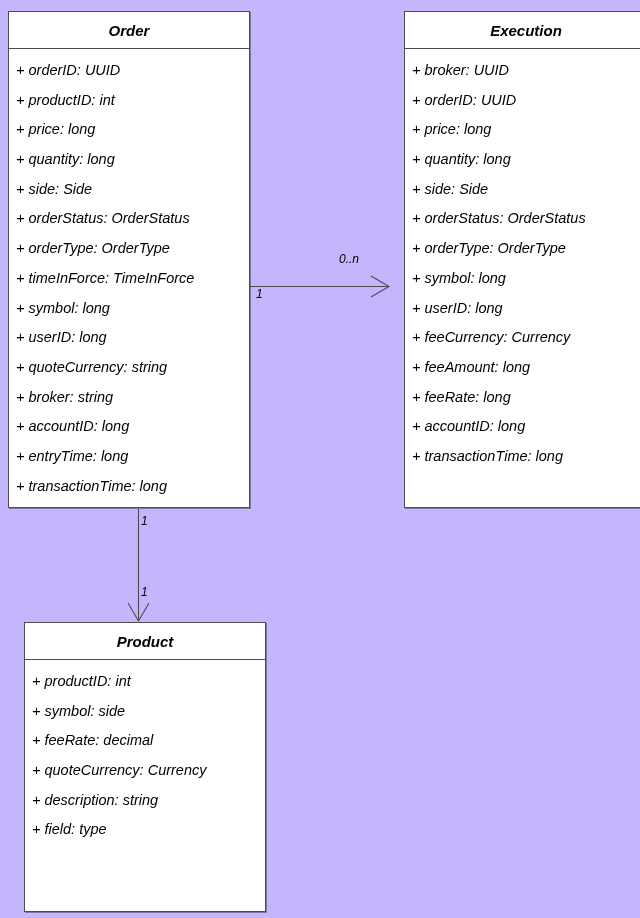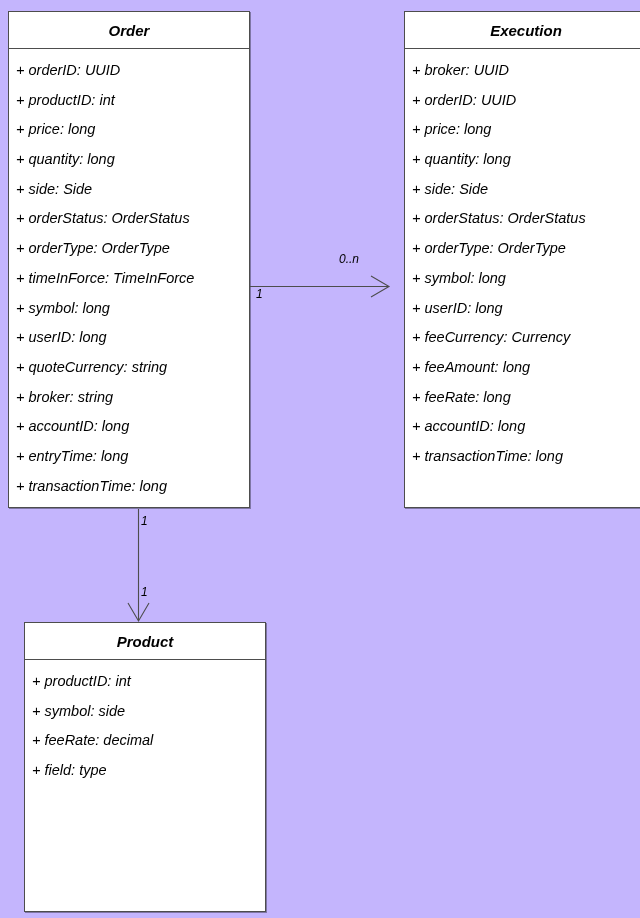--- a/index.html
+++ b/index.html
@@ -155,20 +155,22 @@
       <div class="uml-attr">+ transactionTime:  long</div>
     </div>
   </div>
 
   <div class="uml-class" id="class-product">
     <div class="uml-class-title">Product</div>
     <div class="uml-class-body">
       <div class="uml-attr">+ productID: int</div>
       <div class="uml-attr">+ symbol:  side</div>
       <div class="uml-attr">+ feeRate:  decimal</div>
+      <div class="uml-attr">+ quoteCurrency:  Currency</div>
+      <div class="uml-attr">+ description:  string</div>
       <div class="uml-attr">+ field:  type</div>
     </div>
   </div>
 
   <svg class="connector-svg">
 
     <line class="conn-line" x1="250" y1="286.5" x2="388" y2="286.5"></line>
     <polyline class="conn-arrow" points="371,276 389,286.5 371,297"></polyline>
 
     <line class="conn-line" x1="138.5" y1="509" x2="138.5" y2="620"></line>

